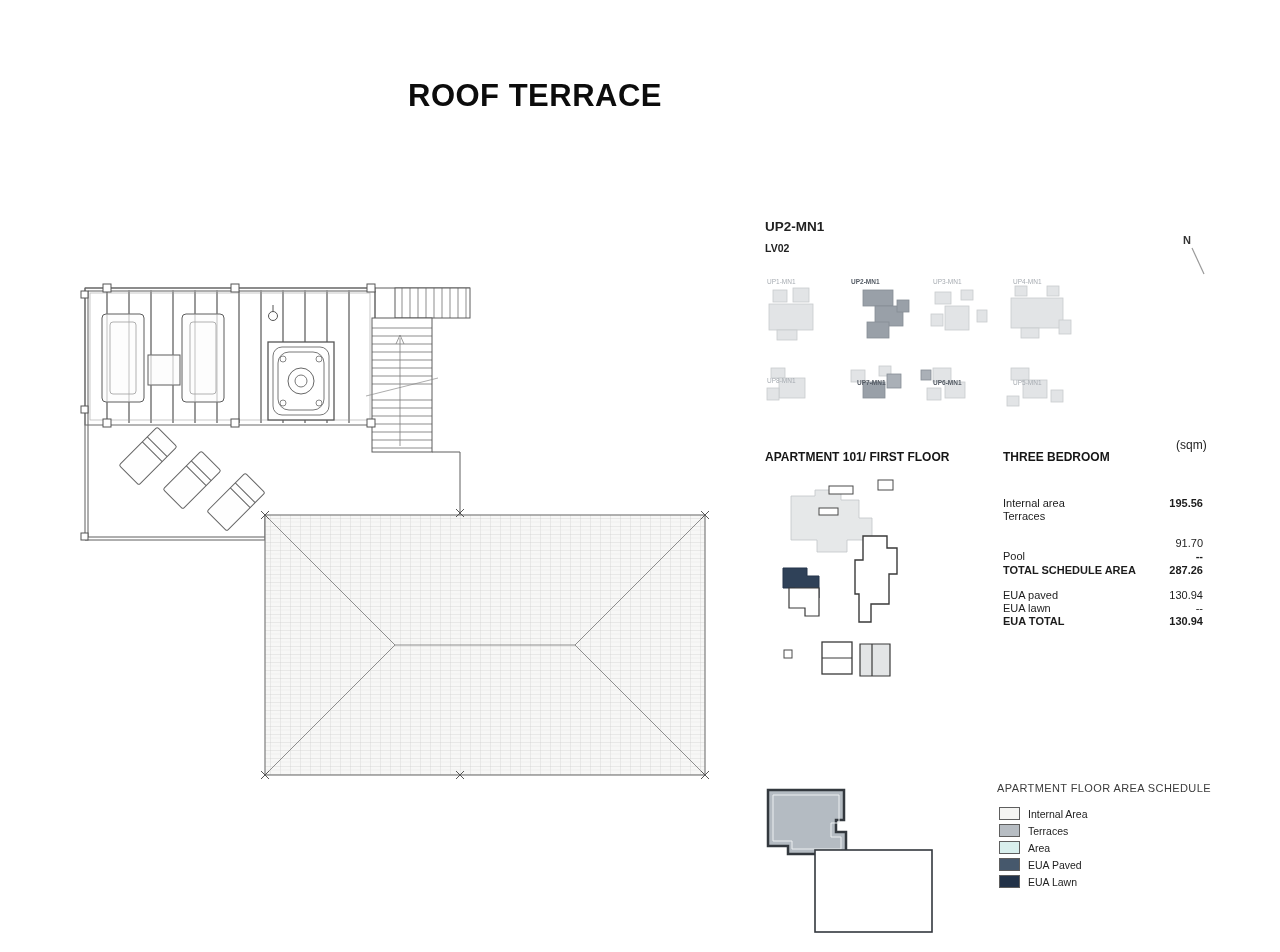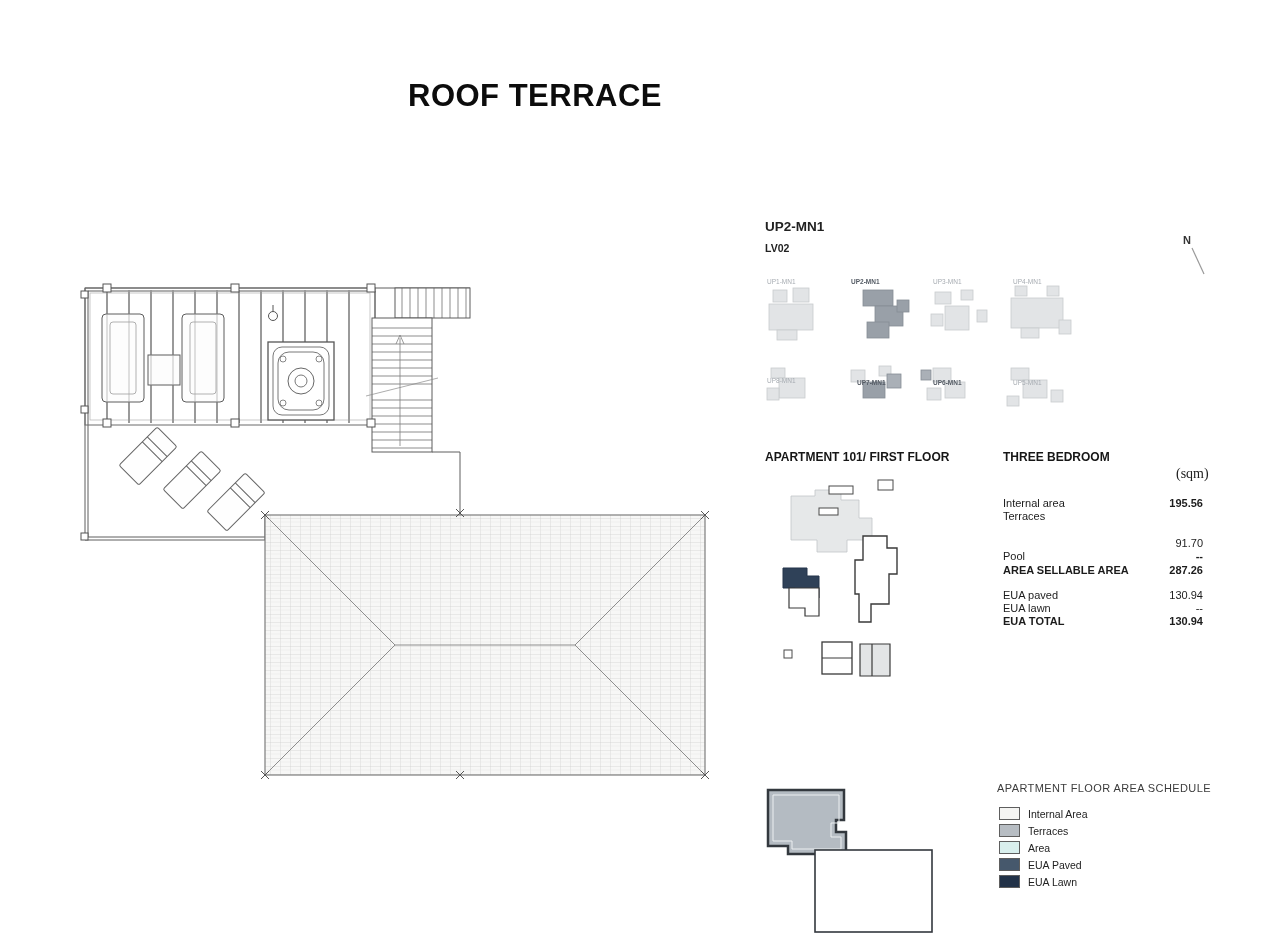--- a/index.html
+++ b/index.html
@@ -14,21 +14,21 @@
 
   .north-wrap{left:1180px;top:234px;width:34px;height:48px;}
   .north-label{position:absolute;left:3px;top:0;font-size:11px;font-weight:bold;color:#333;}
 
   .site-plan{left:763px;top:270px;width:322px;height:162px;}
   .site-label{position:absolute;font-size:6.5px;color:#a7acb2;white-space:nowrap;}
   .site-label.dark{color:#555c65;font-weight:bold;}
 
   .apt-heading{left:765px;top:450px;font-size:12px;font-weight:bold;color:#161616;text-align:center;}
   .apt-type{left:1003px;top:450px;font-size:12px;font-weight:bold;color:#161616;}
-  .sqm-note{left:1176px;top:466px;font-size:14px;color:#222;font-family:Liberation Serif, serif;}
+  .sqm-note{left:1176px;top:438px;font-size:12px;color:#222;}
 
   .key-plan{left:775px;top:476px;width:140px;height:212px;}
 
   .area-table{left:1003px;top:497px;width:200px;font-size:11px;color:#1c1c1c;}
   .arow{display:flex;justify-content:space-between;line-height:13.2px;white-space:nowrap;}
   .arow.bold{font-weight:bold;}
   .aspacer{height:12px;}
 
   .bottom-plan{left:762px;top:782px;width:176px;height:156px;}
 
@@ -263,21 +263,21 @@
     </div>
     <div class="arow">
       <span>Terraces</span>
       <span style="font-weight:normal;margin-top:27px;">91.70</span>
     </div>
     <div class="arow">
       <span>Pool</span>
       <span style="font-weight:bold;">--</span>
     </div>
     <div class="arow bold">
-      <span>AREA SELLABLE AREA</span>
+      <span>TOTAL SCHEDULE AREA</span>
       <span>287.26</span>
     </div>
     <div class="aspacer"></div>
     <div class="arow">
       <span>EUA paved</span>
       <span>130.94</span>
     </div>
     <div class="arow">
       <span>EUA lawn</span>
       <span>--</span>

